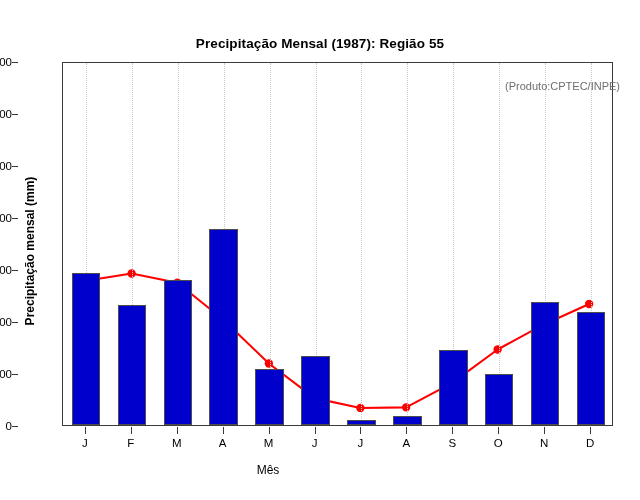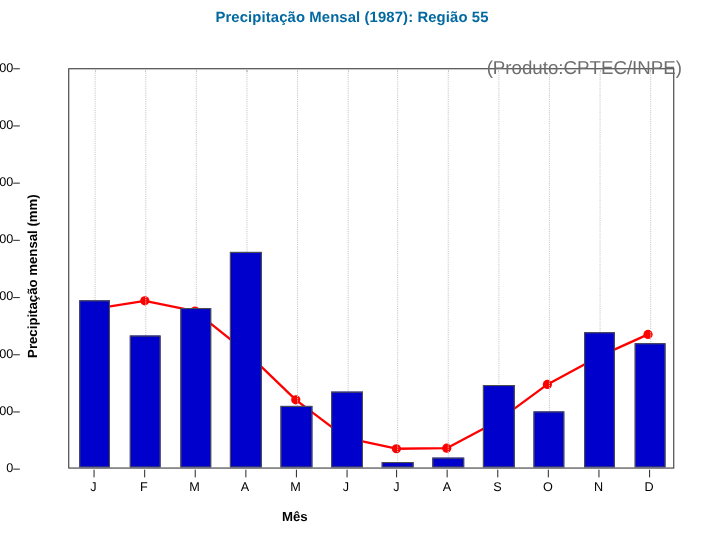--- a/index.html
+++ b/index.html
@@ -14,26 +14,26 @@
     overflow: hidden;
   }
   #figure {
     position: relative;
     width: 640px;
     height: 500px;
   }
   #chart-title {
     position: absolute;
     left: 0;
-    top: 8px;
+    top: 36px;
     width: 640px;
     text-align: center;
     font-size: 13.5px;
     font-weight: bold;
-    color: #0369a1;
+    color: #000000;
     letter-spacing: 0.1px;
   }
   
   #plot-area {
     position: absolute;
     left: 62px;
     top: 62px;
     width: 551px;
     height: 364px;
     border-left: 1px solid #3a3a3a;
@@ -120,21 +120,21 @@
     color: #000000;
     transform: translateX(-20px);
   }
   #x-axis-label {
     position: absolute;
     left: 0;
     top: 463px;
     width: 536px;
     text-align: center;
     font-size: 12px;
-    font-weight: bold;
+    font-weight: normal;
     color: #000000;
   }
   
   #legend {
     position: absolute;
     left: 63px;
     top: 61px;
     display: flex;
     align-items: center;
     gap: 9px;
@@ -150,22 +150,22 @@
     display: inline-block;
   }
   #legend-label {
     font-size: 11.5px;
     color: #000000;
     white-space: nowrap;
   }
   #product-note {
     position: absolute;
     right: 20px;
-    top: 52px;
-    font-size: 17px;
+    top: 80px;
+    font-size: 11px;
     color: #6e6e6e;
     white-space: nowrap;
   }
 </style>
 </head>
 <body>
 
 <div id="figure">
 
   <div id="chart-title">Precipitação Mensal (1987): Região 55</div>

